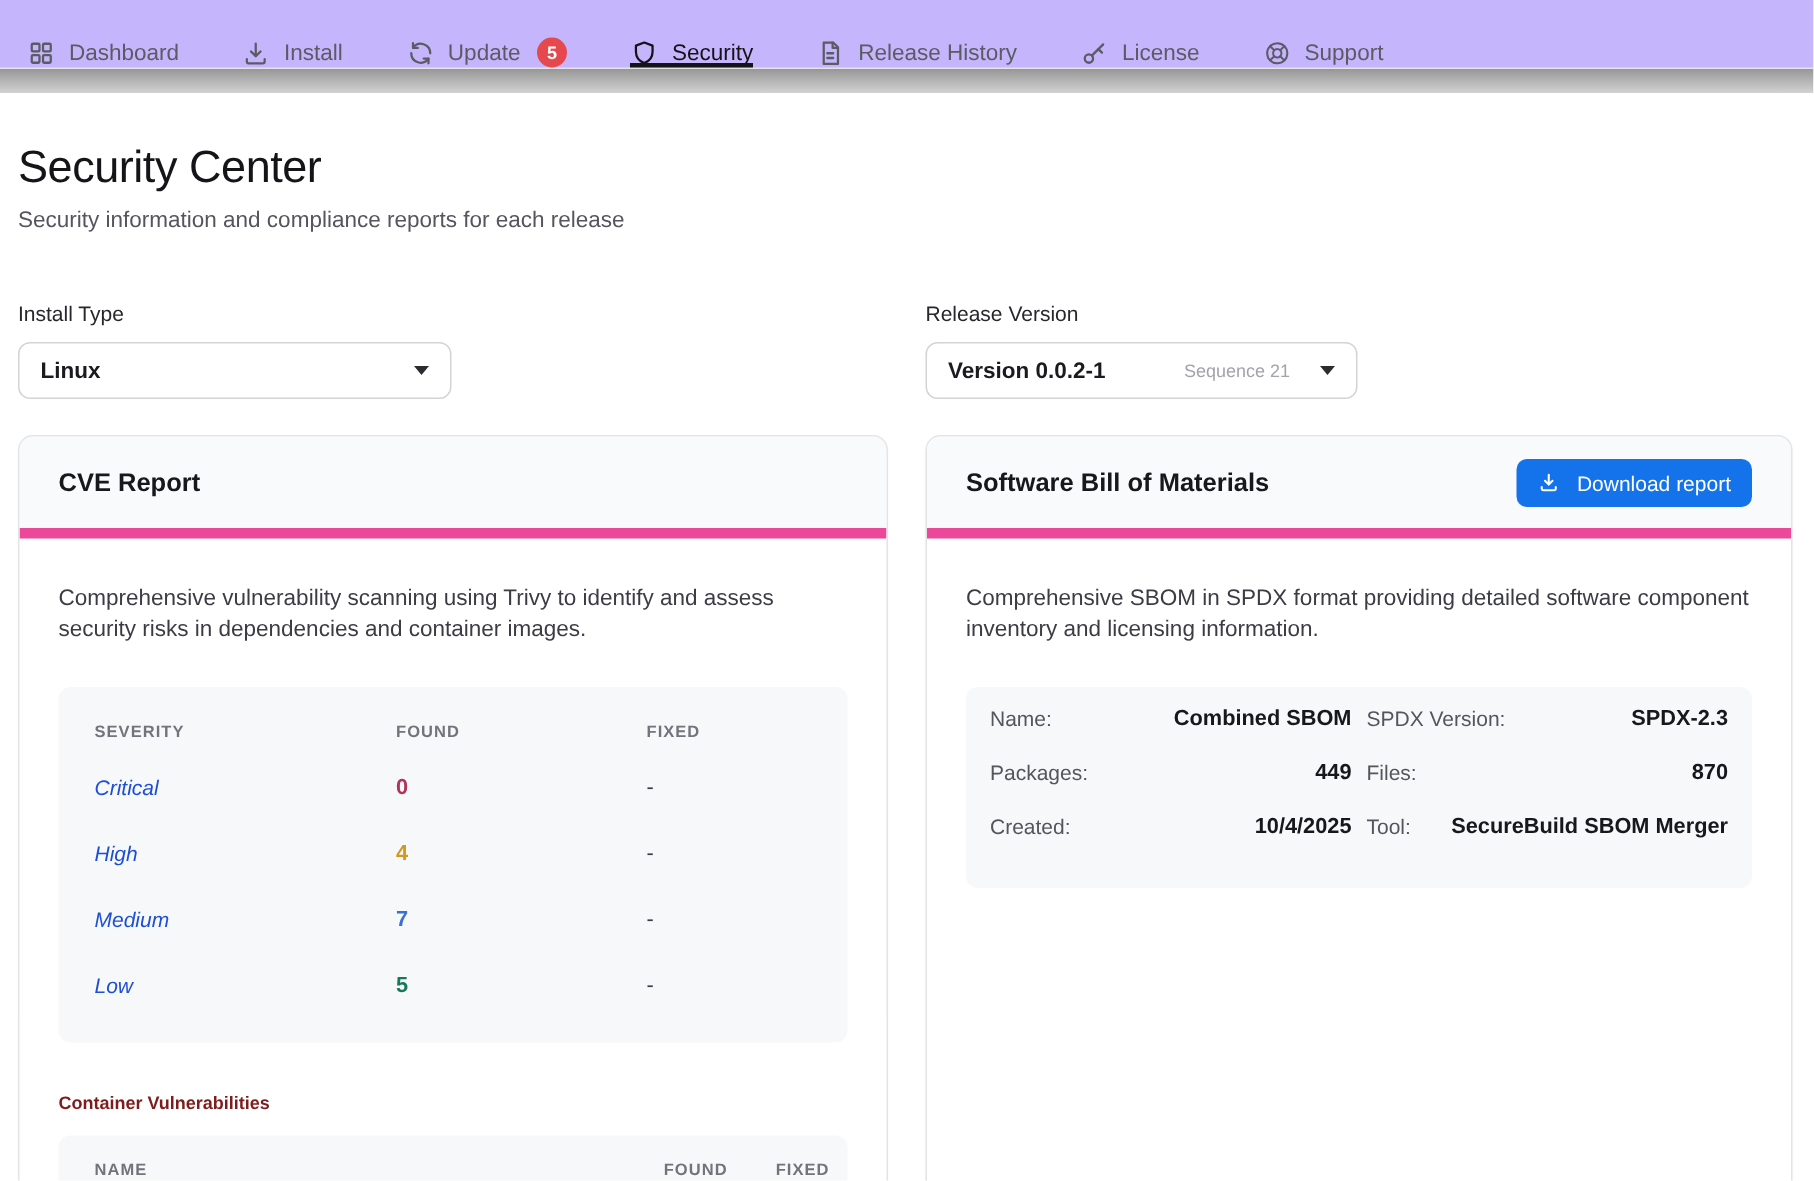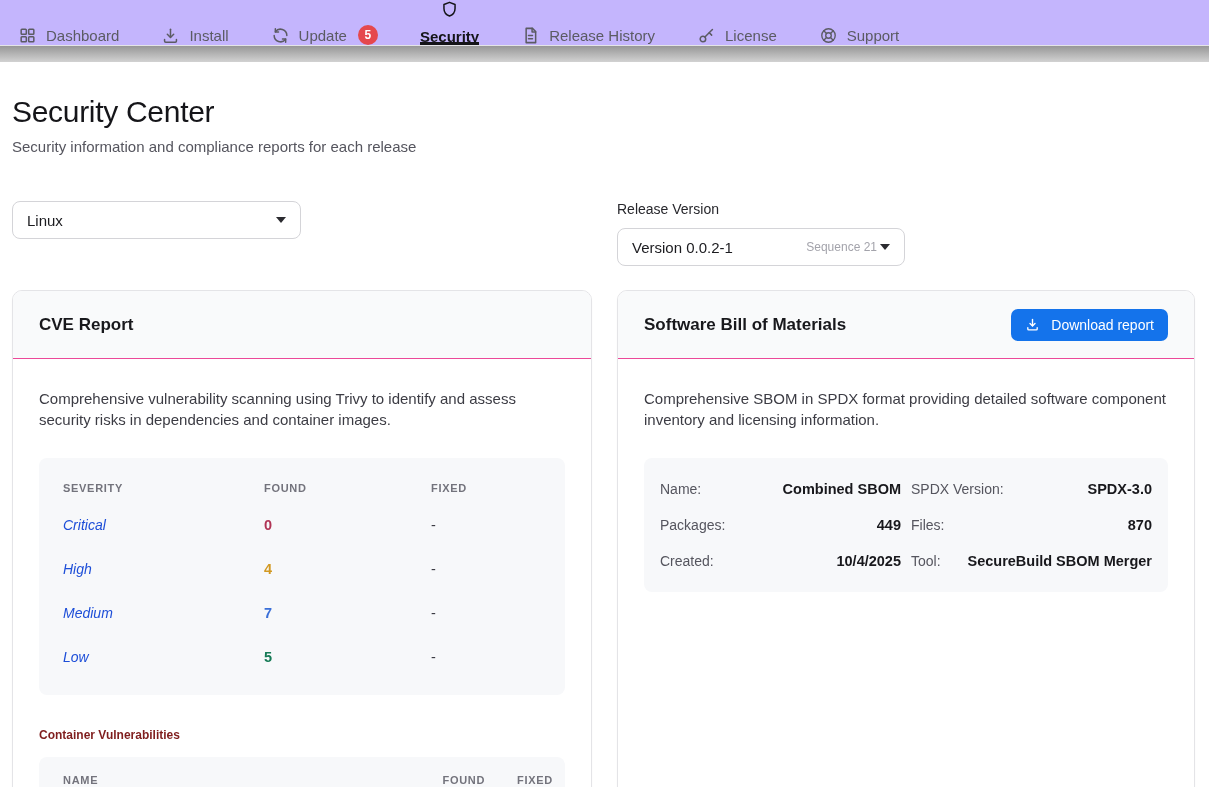--- a/index.html
+++ b/index.html
@@ -24,21 +24,21 @@
   .nav-item {
     display: flex;
     align-items: center;
     gap: 9px;
     font-size: 15px;
     color: #5b5b63;
     cursor: pointer;
     position: relative;
   }
   .nav-item svg { width: 19px; height: 19px; stroke: #5b5b63; }
-  .nav-item.active { color: #141418; font-weight: 700; flex-direction: column; }
+  .nav-item.active { color: #141418; font-weight: 400; }
   .nav-item.active svg { stroke: #141418; }
   .nav-item.active::after {
     content: "";
     position: absolute;
     left: 0; right: 0; bottom: 0;
     height: 3px;
     background: #141418;
   }
   .nav-badge {
     min-width: 20px; height: 20px;
@@ -91,22 +91,22 @@
     border-radius: 8px;
     background: #fff;
     display: flex;
     align-items: center;
     justify-content: space-between;
     padding: 0 14px;
     cursor: pointer;
   }
   .select.install { width: 289px; }
   .select.release { width: 288px; }
-  .select-value { font-size: 15px; font-weight: 400; color: #1b1b1f; }
-  .select-right { display: flex; align-items: center; gap: 3px; }
+  .select-value { font-size: 15px; font-weight: 700; color: #1b1b1f; }
+  .select-right { display: flex; align-items: center; gap: 20px; }
   .select-sub { font-size: 12px; color: #a3a3ab; }
   .caret {
     width: 0; height: 0;
     border-left: 5px solid transparent;
     border-right: 5px solid transparent;
     border-top: 6px solid #2b2b30;
   }
 
   
   .cards {
@@ -120,21 +120,21 @@
     background: #fff;
     height: 540px;
     overflow: hidden;
     box-shadow: 0 1px 2px rgba(0,0,0,0.03);
   }
   .card.cve { width: 580px; }
   .card.sbom { width: 578px; }
   .card-header {
     height: 68px;
     background: #f9fafb;
-    border-bottom: 1px solid #ec4899;
+    border-bottom: 7px solid #ec4899;
     display: flex;
     align-items: center;
     justify-content: space-between;
     padding: 0 26px;
   }
   .card-title {
     font-size: 17px;
     font-weight: 600;
     color: #18181c;
   }
@@ -209,21 +209,21 @@
   .sbom-info {
     margin-top: 27px;
     background: #f7f8fa;
     border-radius: 8px;
     padding: 13px 16px;
   }
   .sbom-row {
     display: flex;
     gap: 10px;
     height: 36px;
-    align-items: center;
+    align-items: flex-start;
   }
   .sbom-cell {
     flex: 1;
     display: flex;
     align-items: center;
     justify-content: space-between;
     gap: 10px;
   }
   .sbom-label { font-size: 14px; color: #55555e; white-space: nowrap; }
   .sbom-value { font-size: 14.5px; font-weight: 700; color: #18181c; text-align: right; white-space: nowrap; }
@@ -313,20 +313,21 @@
 </nav>
 
 <div class="gray-band"></div>
 
 <div class="content">
   <h1 class="page-title">Security Center</h1>
   <div class="page-subtitle">Security information and compliance reports for each release</div>
 
   <div class="filters">
     <div class="filter-col">
+      <div class="filter-label">Install Type</div>
       <div class="select install">
         <span class="select-value">Linux</span>
         <span class="caret"></span>
       </div>
     </div>
     <div class="filter-col">
       <div class="filter-label">Release Version</div>
       <div class="select release">
         <span class="select-value">Version 0.0.2-1</span>
         <span class="select-right">
@@ -401,21 +402,21 @@
         <p class="card-desc">Comprehensive SBOM in SPDX format providing detailed software component inventory and licensing information.</p>
 
         <div class="sbom-info">
           <div class="sbom-row">
             <div class="sbom-cell">
               <span class="sbom-label">Name:</span>
               <span class="sbom-value">Combined SBOM</span>
             </div>
             <div class="sbom-cell">
               <span class="sbom-label">SPDX Version:</span>
-              <span class="sbom-value">SPDX-3.0</span>
+              <span class="sbom-value">SPDX-2.3</span>
             </div>
           </div>
           <div class="sbom-row">
             <div class="sbom-cell">
               <span class="sbom-label">Packages:</span>
               <span class="sbom-value">449</span>
             </div>
             <div class="sbom-cell">
               <span class="sbom-label">Files:</span>
               <span class="sbom-value">870</span>

